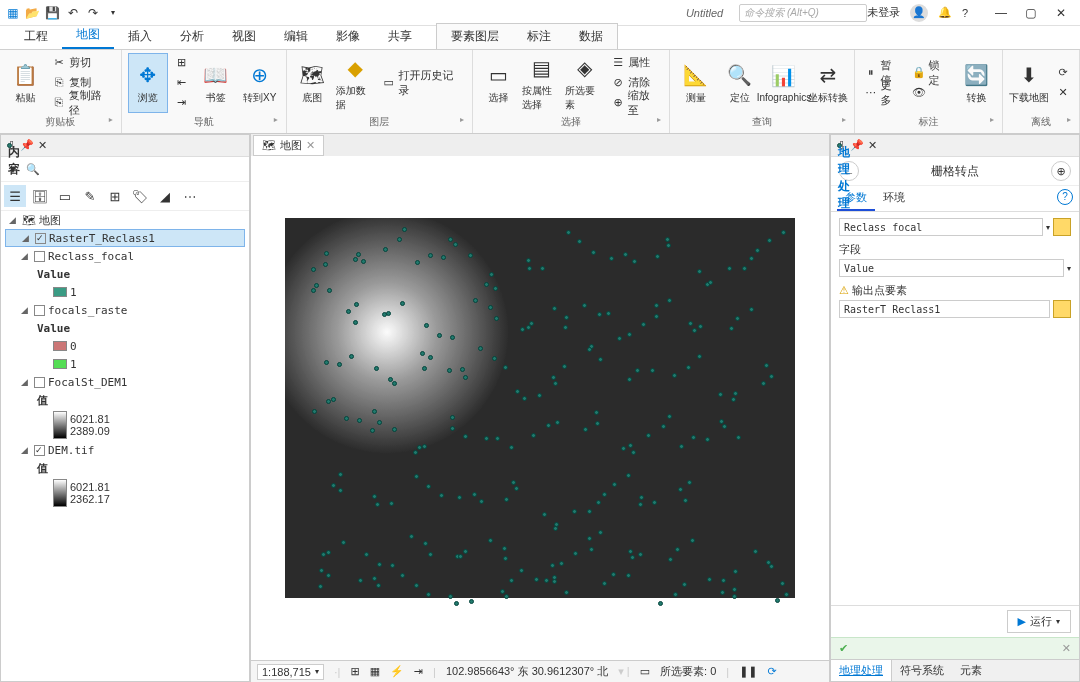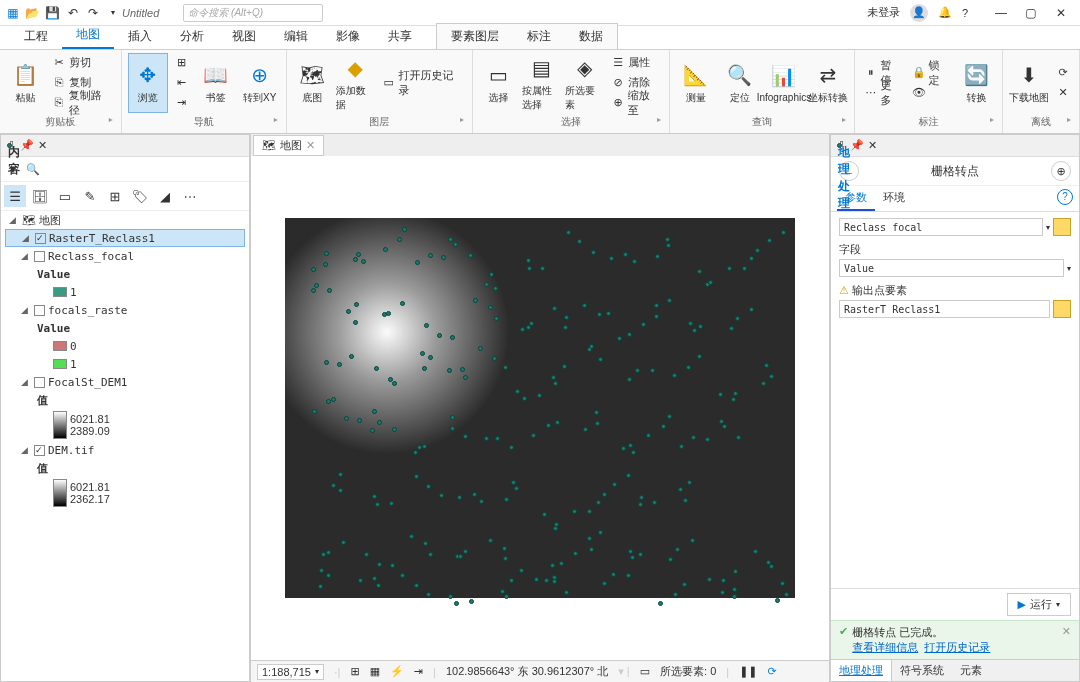--- a/index.html
+++ b/index.html
@@ -1,22 +1,22 @@
 <!DOCTYPE html>
 <html><head>
 <meta charset="utf-8">
 <style>
 *{box-sizing:border-box;margin:0;padding:0;font-family:"Microsoft YaHei",sans-serif;font-size:11px;color:#333}
 body{width:1080px;height:682px;background:#f5f5f5;overflow:hidden;position:relative}
 .titlebar{height:26px;background:#fff;display:flex;align-items:center;padding:0 4px;border-bottom:1px solid #e0e0e0}
 .qat{display:flex;gap:2px;align-items:center}
 .qat-btn{width:18px;height:18px;display:flex;align-items:center;justify-content:center;font-size:12px}
-.title-center{flex:1;display:flex;align-items:center;justify-content:flex-start;gap:24px}
+.title-center{flex:1;display:flex;align-items:center;justify-content:flex-end;gap:16px}
 .doc-title{font-style:italic;color:#666}
-.search-box{width:140px;height:18px;border:1px solid #ccc;border-radius:2px;padding:0 4px;color:#aaa;font-style:italic;font-size:10px;line-height:16px}
+.search-box{width:128px;height:18px;border:1px solid #ccc;border-radius:2px;padding:0 4px;color:#aaa;font-style:italic;font-size:10px;line-height:16px}
 .title-right{display:flex;align-items:center;gap:10px;color:#666}
 .avatar{width:18px;height:18px;border-radius:50%;background:#ddd;display:flex;align-items:center;justify-content:center}
 .win-btns{display:flex;gap:0;margin-left:8px}
 .win-btn{width:30px;height:20px;display:flex;align-items:center;justify-content:center;font-size:12px}
 .ribbon-tabs{height:24px;background:#fff;display:flex;align-items:flex-end;padding-left:10px;gap:0;border-bottom:1px solid #d0d0d0}
 .rtab{padding:4px 14px;cursor:pointer;font-size:12px}
 .rtab.active{color:#0078d4;border-bottom:2px solid #0078d4}
 .rtab-group{display:flex;border:1px solid #ccc;border-bottom:none;margin-left:10px;background:#fafafa}
 .rtab-group .rtab{font-size:12px}
 .ribbon{height:84px;background:#f9f9f9;display:flex;border-bottom:1px solid #ccc}
@@ -730,25 +730,20 @@
     </div>
     <div class="gp-footer">
       <div class="gp-run">
           <span class="play">▶</span>
           <span>运行</span>
           <span style="font-size:8px">▾</span>
         </div>
     </div>
     <div class="gp-msg">
       <span class="chk">✔</span>
-      <div>
-        <div>栅格转点 已完成。</div>
-        <a>查看详细信息</a>&nbsp;
-        <a>打开历史记录</a>
-      </div>
       <span style="margin-left:auto;color:#999">✕</span>
     </div>
     <div class="gp-bottom-tabs">
       <div class="gp-btab active">地理处理</div>
       <div class="gp-btab">符号系统</div>
       <div class="gp-btab">元素</div>
     </div>
   </div>
 </div>
 

